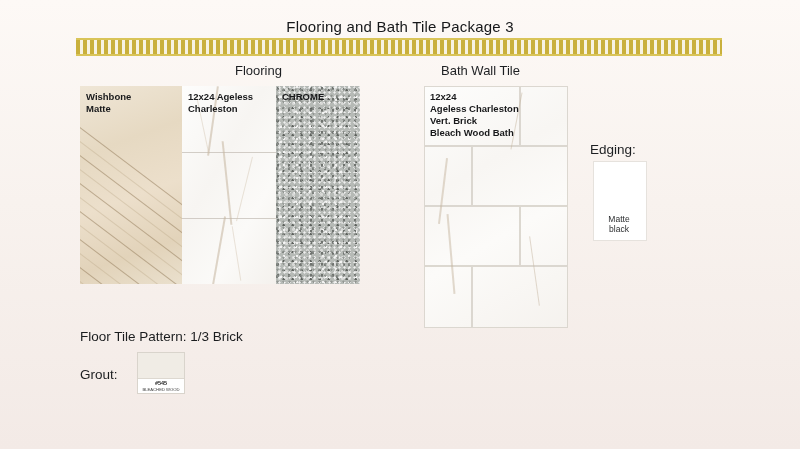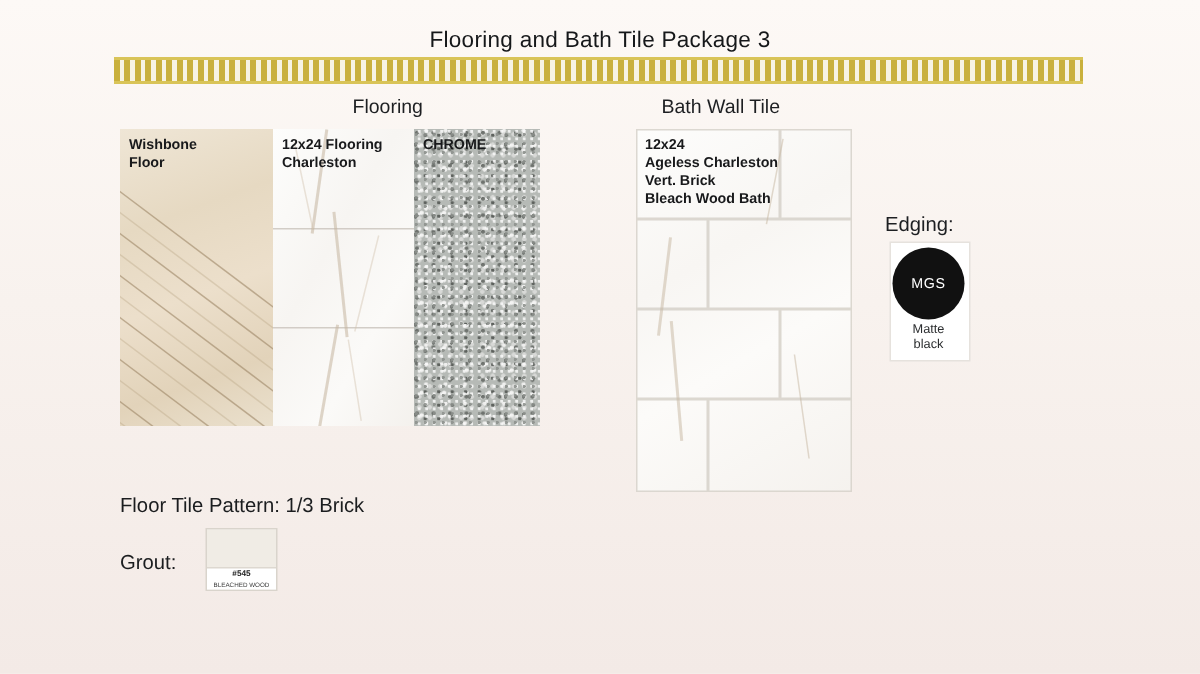--- a/index.html
+++ b/index.html
@@ -202,34 +202,34 @@
     <div class="plank" style="top:164px"></div>
     <div class="plank" style="top:192px"></div>
     <div class="grain" style="top:10px"></div>
     <div class="grain" style="top:38px"></div>
     <div class="grain" style="top:66px"></div>
     <div class="grain" style="top:94px"></div>
     <div class="grain" style="top:122px"></div>
     <div class="grain" style="top:150px"></div>
     <div class="grain" style="top:178px"></div>
     <div class="swatch-caption">Wishbone
-Floor</div>
+Matte</div>
   </div>
 
   <div class="swatch" id="sw-marble">
     <div class="mbase"></div>
     <div class="seam" style="top:66px"></div>
     <div class="seam" style="top:132px"></div>
     <div class="vein" style="left:30px;top:0;width:2px;height:70px;transform:rotate(8deg)"></div>
     <div class="vein" style="left:44px;top:55px;width:2px;height:84px;transform:rotate(-6deg)"></div>
     <div class="vein" style="left:36px;top:130px;width:2px;height:70px;transform:rotate(10deg)"></div>
     <div class="vein2" style="left:20px;top:8px;width:1px;height:60px;transform:rotate(-12deg)"></div>
     <div class="vein2" style="left:62px;top:70px;width:1px;height:66px;transform:rotate(14deg)"></div>
     <div class="vein2" style="left:54px;top:140px;width:1px;height:55px;transform:rotate(-9deg)"></div>
-    <div class="swatch-caption">12x24 Flooring
+    <div class="swatch-caption">12x24 Ageless
 Charleston</div>
   </div>
 
   <div class="swatch" id="sw-chrome">
     <div class="cbase"></div>
     <div class="cnoise"></div>
     <div class="swatch-caption">CHROME</div>
   </div>
 
   <div class="swatch" id="sw-bath">
@@ -246,23 +246,20 @@
     <div class="bvein" style="left:26px;top:128px;width:2px;height:80px;transform:rotate(-5deg)"></div>
     <div class="bvein" style="left:92px;top:6px;width:1px;height:58px;transform:rotate(11deg)"></div>
     <div class="bvein" style="left:110px;top:150px;width:1px;height:70px;transform:rotate(-8deg)"></div>
     <div class="swatch-caption">12x24
 Ageless Charleston
 Vert. Brick
 Bleach Wood Bath</div>
   </div>
 
   <div id="edging-card"></div>
-  <div id="edging-dot">
-    <span>MGS</span>
-  </div>
   <div id="edging-sub" style="white-space:pre-line">Matte
 black</div>
 
   <div id="pattern-line">Floor Tile Pattern: 1/3 Brick</div>
   <div id="grout-line">Grout:</div>
   <div id="grout-chip">
     <div class="chip-top"></div>
     <div class="chip-label">
       <b>#545</b>
       <i>BLEACHED WOOD</i>

